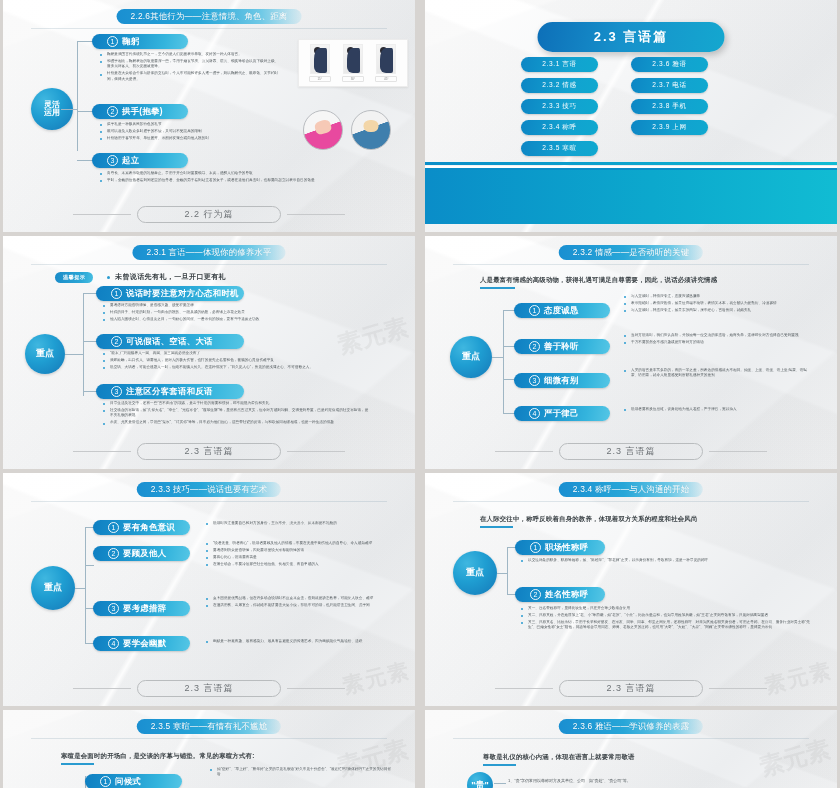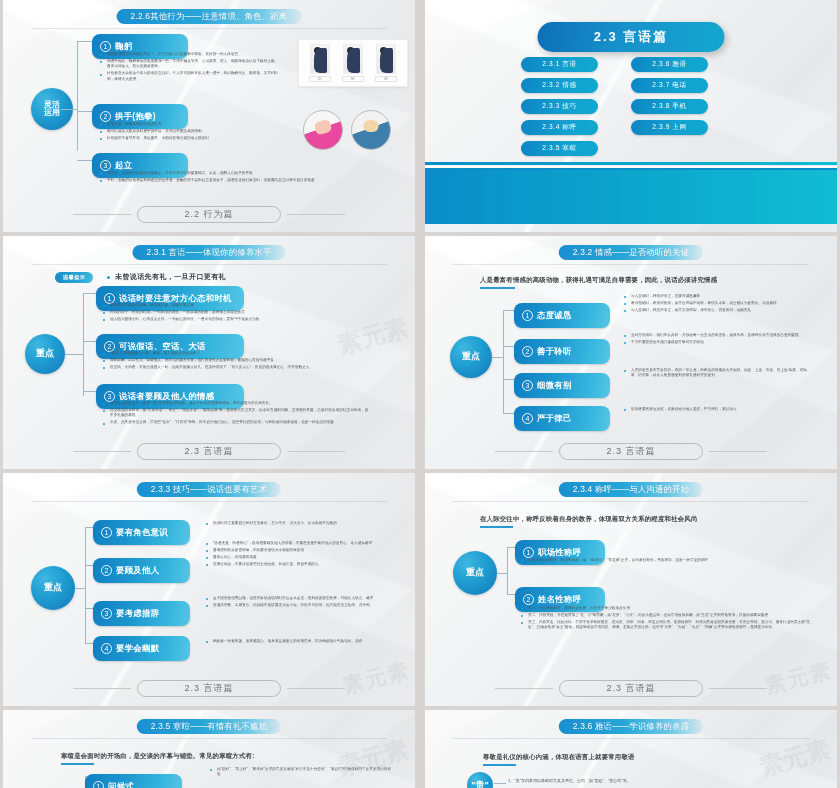--- a/index.html
+++ b/index.html
@@ -80,24 +80,24 @@
     background:radial-gradient(circle at 32% 28%,#3fb7e0 0%,#1f9ed2 42%,#1579b8 100%);
     color:#fff; font-weight:bold;
     display:flex; align-items:center; justify-content:center;
     text-align:center; line-height:1.05;
     box-shadow:0 1px 3px rgba(0,0,0,.18);
   }
 
   
   .node{
     position:absolute;
-    height:25px;
+    height:15px;
     border-radius:8px;
     display:flex; align-items:center;
-    padding-left:8px;
+    padding-left:15px;
     background:linear-gradient(100deg,#0f7fc2 0%,#1d97cf 40%,#34b4dd 75%,#55c6e5 100%);
     color:#fff;
     box-shadow:0 1px 2px rgba(0,0,0,.16);
   }
   .node .num{
     width:11px;height:11px;border-radius:50%;
     border:1px solid rgba(255,255,255,.92);
     font-size:7px; line-height:9px; text-align:center;
     margin-right:4px; flex:0 0 11px;
   }
@@ -410,21 +410,21 @@
       <span class="ntext">可说假话、空话、大话</span>
     </div>
     <div class="bullets" style="left:99px; top:115px; width:270px;">
       <div class="bline">"狼来了"只能骗养人一回、再回、第三回就必然全没有了</div>
       <div class="bline">我即欺瞒，出口伤人、诬赛他人，是对人的极大伤害，也打的是先之名誉和色，被骗的心灵创伤难平复</div>
       <div class="bline">说空话、大话者，可能会迷惑人一时，但绝不能骗人长久。在这种情况下，"日久见人心"，所见的是浅薄之心、不可信赖之人。</div>
     </div>
 
     <div class="node" style="left:93px; top:148px; width:148px;">
       <span class="num">3</span>
-      <span class="ntext">说话者要顾及他人的情感</span>
+      <span class="ntext">注意区分客套语和反语</span>
     </div>
     <div class="bullets" style="left:99px; top:165px; width:270px;">
       <div class="bline">日常生活及社交中，还有一些"言不由衷"的现象，是出于特定的需要和惯例，即不能视为虚伪和失礼</div>
       <div class="bline">社交场合的寒暄话，如"久仰大名"、"幸会"、"光临寒舍"、"蓬荜生辉"等，显然有点言过其实，但令对方感到理解、交得受到尊重，已是约定俗成的社交寒暄话，是不失礼貌的表现</div>
       <div class="bline">亲友、尤其是情侣之间，常说些"冤家"、"讨厌你"等等，日不必为他们担心，这些带社谑的反话，与和歌如同相辅相成，也是一种生活的情趣</div>
     </div>
 
     <div class="wm2">素元素</div>
 
     <div class="footer">
@@ -514,21 +514,21 @@
     <div class="conn h" style="left:82px; top:170px; width:9px;"></div>
 
     <div class="node" style="left:90px; top:47px; width:97px;">
       <span class="num">1</span>
       <span class="ntext">要有角色意识</span>
     </div>
     <div class="bullets" style="left:202px; top:48px; width:190px;">
       <div class="bline">说话时应注意要自己和对方的身份，主次不分、没大没小、从来都是不礼貌的</div>
     </div>
 
-    <div class="node" style="left:90px; top:85px; width:97px;">
+    <div class="node" style="left:90px; top:73px; width:97px;">
       <span class="num">2</span>
       <span class="ntext">要顾及他人</span>
     </div>
     <div class="bullets" style="left:202px; top:68px; width:190px;">
       <div class="bline">"说者无意、听者有心"，说话者要顾及他人的情感，不要在无意中刺伤他人的自尊心、令人感知难堪</div>
       <div class="bline">要考虑到听众是否听懂，因此要尽量说大家都能听懂的话</div>
       <div class="bline">要将心比心，说话要有善意</div>
       <div class="bline">在聚会场合，不要冷落那些社会地位低、长相欠佳、有自卑感的人</div>
     </div>
 

